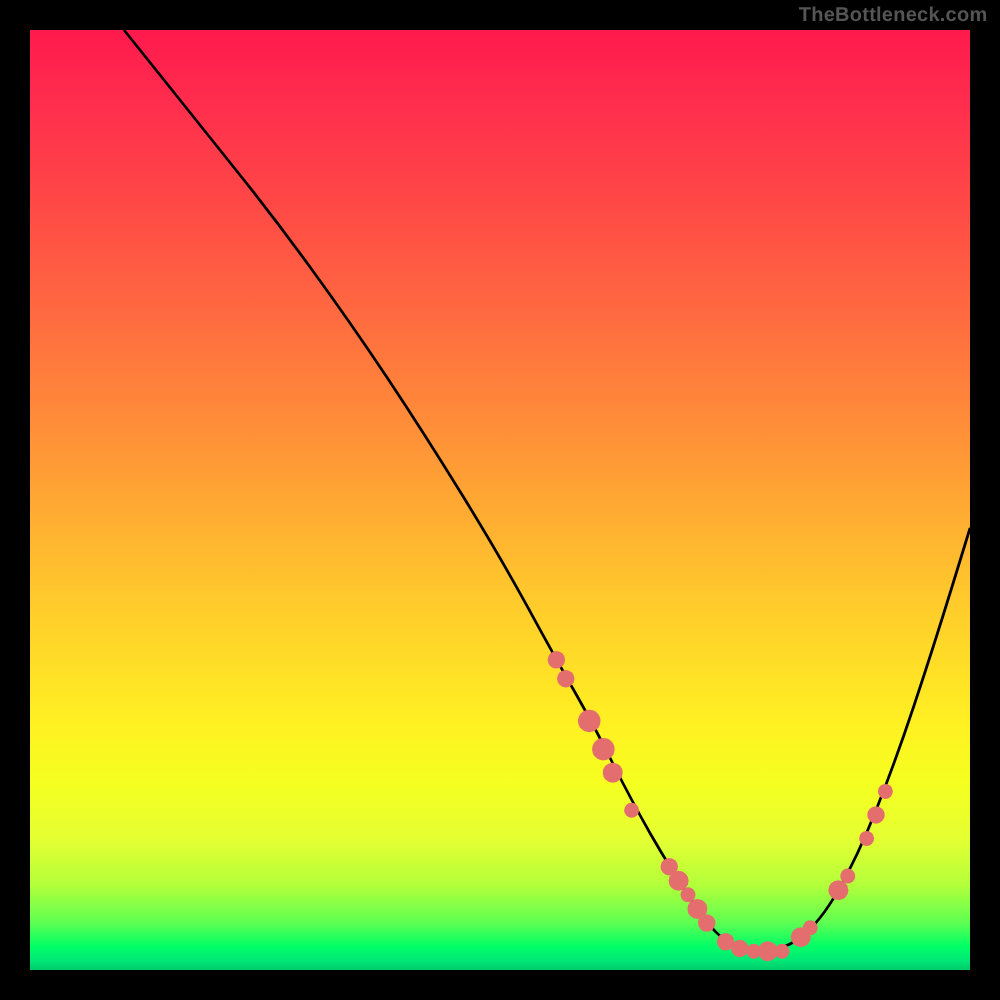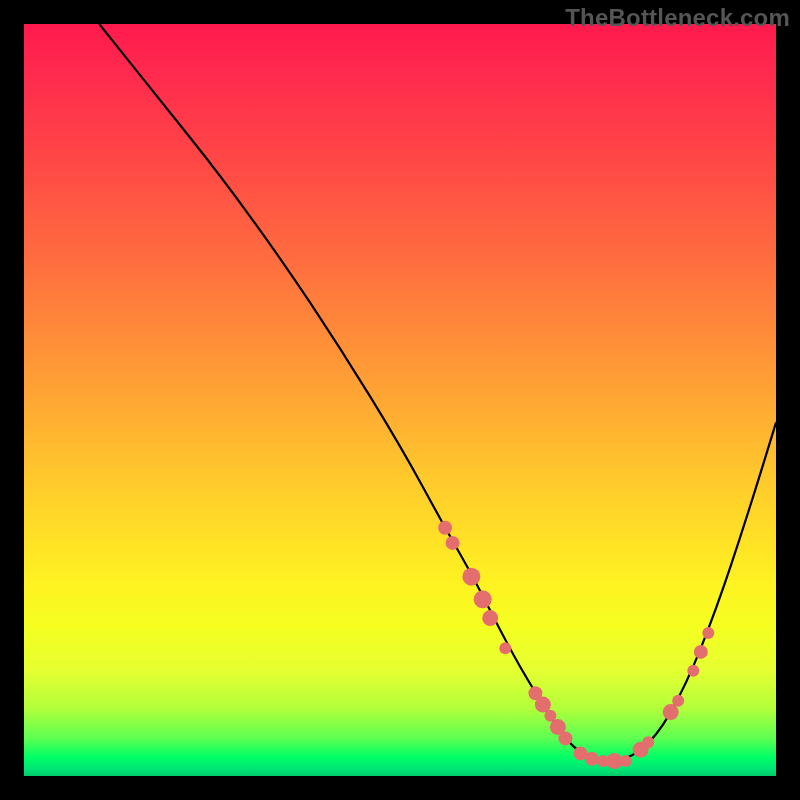--- a/index.html
+++ b/index.html
@@ -31,21 +31,21 @@
       #5dff52 95%,
       #00ff66 97.5%,
       #00e676 99%,
       #00cc6a 100%);
   }
   .watermark {
     position: absolute;
     top: 4px;
     right: 10px;
     color: #555;
-    font-size: 24px;
+    font-size: 16px;
     font-weight: 600;
     letter-spacing: 0.2px;
     user-select: none;
   }
   svg.curve {
     position: absolute;
     left: 0;
     top: 0;
     width: 752px;
     height: 752px;

